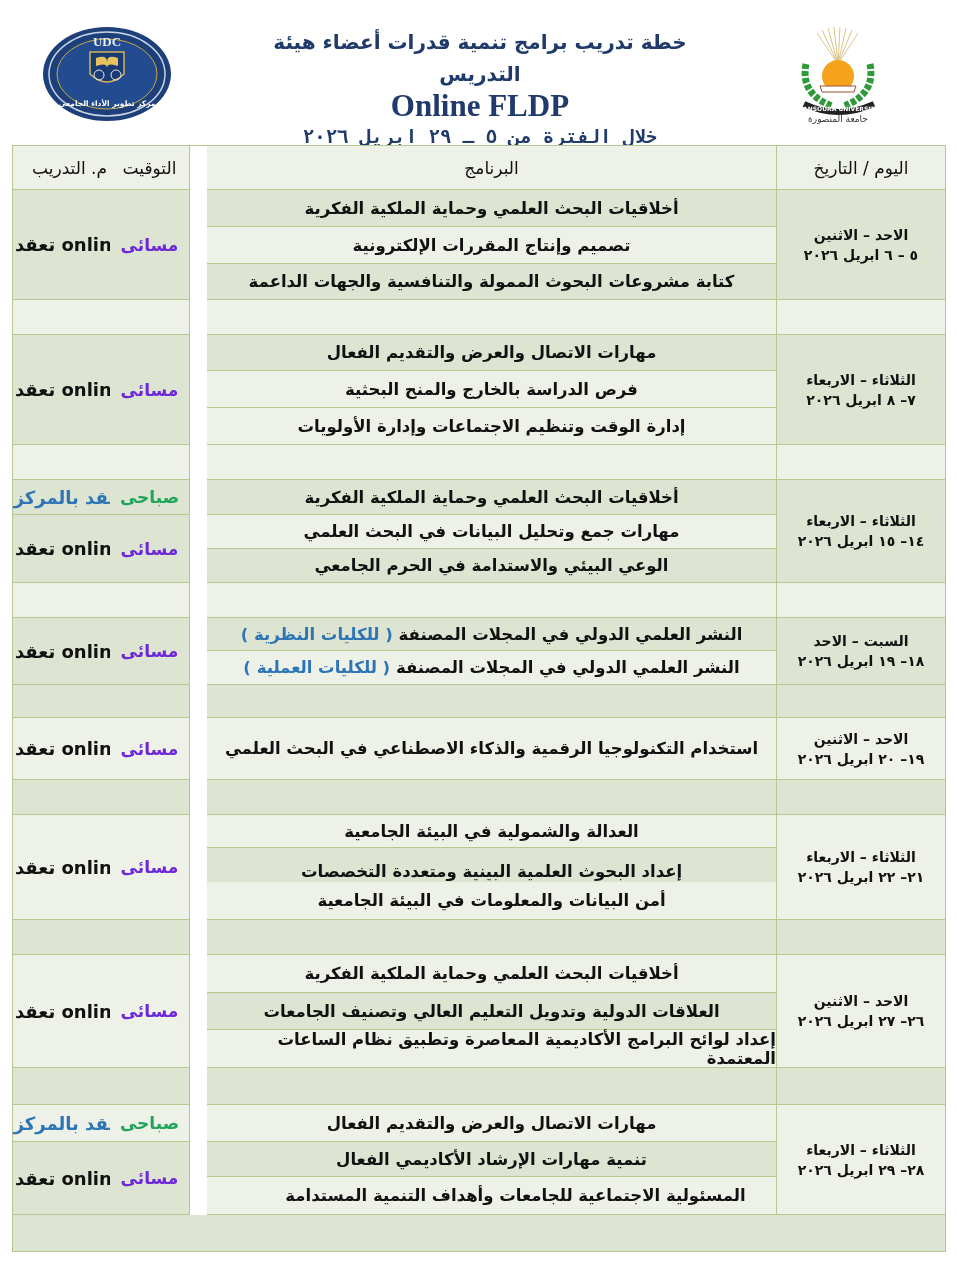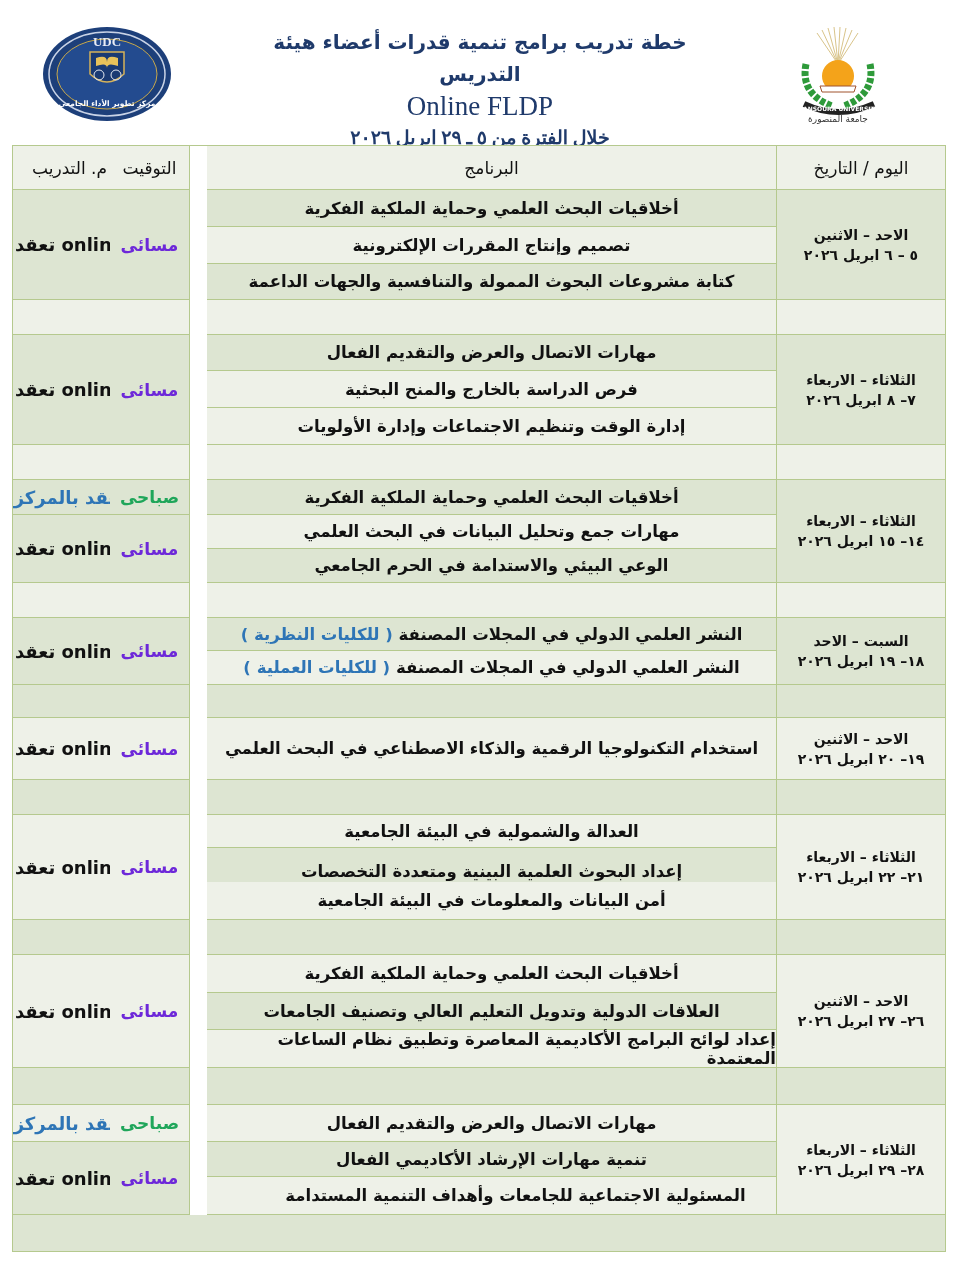--- a/index.html
+++ b/index.html
@@ -4,22 +4,22 @@
 <style>
   * { box-sizing: border-box; margin: 0; padding: 0; }
   html, body { width: 957px; height: 1266px; background: #ffffff; overflow: hidden; }
   body { position: relative; font-family: "DejaVu Sans", "Liberation Sans", sans-serif; }
 
   .header { position: absolute; left: 0; top: 0; width: 957px; height: 140px; }
   .logo-left { position: absolute; left: 42px; top: 26px; width: 130px; height: 96px; }
   .logo-right { position: absolute; left: 792px; top: 24px; width: 92px; height: 100px; }
   .title-block { position: absolute; left: 230px; top: 26px; width: 500px; text-align: center; color: #1f3a6b; }
   .title-ar { font-family: "DejaVu Sans", sans-serif; font-weight: bold; font-size: 20px; line-height: 32px; direction: rtl; }
-  .title-en { font-family: "Liberation Serif", "DejaVu Serif", serif; font-weight: normal; font-size: 27px; line-height: 32px; }
-  .title-period { font-family: Liberation Serif, serif; font-weight: bold; font-size: 19px; line-height: 32px; direction: rtl; }
+  .title-en { font-family: "Liberation Serif", "DejaVu Serif", serif; font-weight: bold; font-size: 31px; line-height: 32px; }
+  .title-period { font-family: Liberation Mono, monospace; font-weight: bold; font-size: 19px; line-height: 32px; direction: rtl; }
 
   .table { position: absolute; left: 12px; top: 145px; width: 934px; }
   .grid-row { position: absolute; left: 0; width: 934px; }
   .cell { position: absolute; top: 0; height: 100%; display: flex; align-items: center; justify-content: center;
           border-right: 1px solid #b5c98e; border-bottom: 1px solid #b5c98e; font-weight: bold; color: #111; text-align: center; }
   .cell.first { border-left: 1px solid #b5c98e; }
   .row-top { border-top: 1px solid #b5c98e; }
 
   .c-mode { left: 0; width: 115px; }
   .c-time { left: 98px; width: 80px; }

